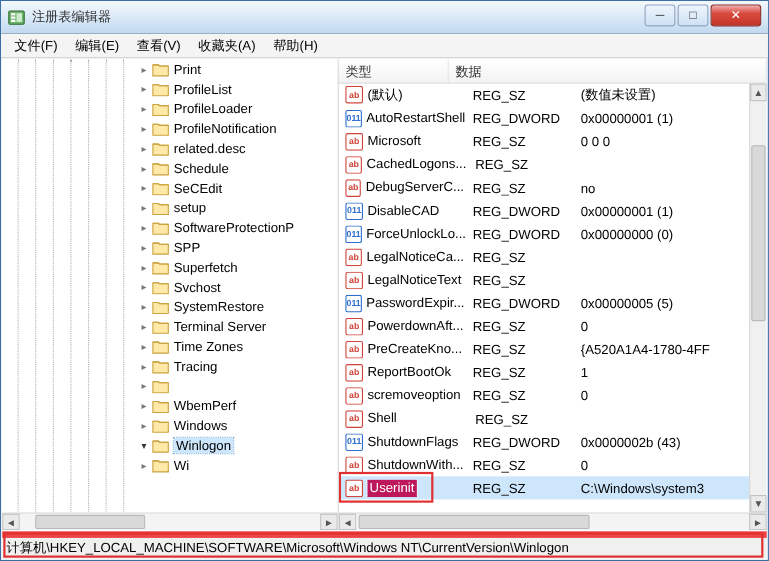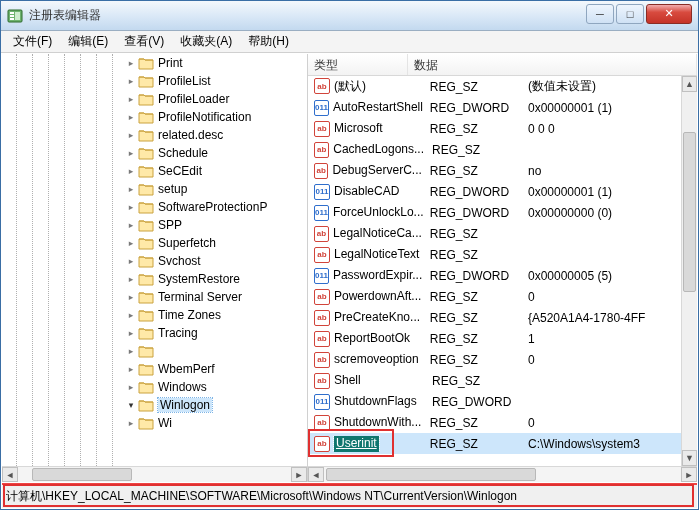--- a/index.html
+++ b/index.html
@@ -138,38 +138,38 @@
   }
   .val-icon { width:16px; height:16px; margin:0 4px 0 2px; display:inline-flex; align-items:center; justify-content:center; border:1px solid; border-radius:2px; font-size:8px; font-weight:bold;}
   .val-icon.str { color:#d1443a; border-color:#d1443a; background:#fff;}
   .val-icon.dw { color:#2f6ecc; border-color:#2f6ecc; background:#fff;}
   .cell { padding:0 4px; overflow:hidden; text-overflow:ellipsis;}
   .list-row .name-cell { display:flex; }
   .list-row.selected {
     background:#cde6fb;
   }
   .list-row.selected .name-text {
-    background:#0f766e; color:#fff; outline:1px dotted #fff; padding:0 2px;text-decoration:underline;
+    background:#be185d; color:#fff; outline:1px dotted #fff; padding:0 2px;
   }
   .list-vscroll {
     position:absolute; top:22px; right:0; bottom:16px; width:16px;
     background:#f0f0f0; border-left:1px solid #d8d8d8;
     display:flex; flex-direction:column;
   }
   .vscroll-btn { height:16px; background:#eaeaea; border:1px solid #c0c0c0; display:flex; align-items:center; justify-content:center; font-size:9px; color:#555;}
   .vscroll-track{ flex:1; position:relative;}
   .vscroll-thumb{ position:absolute; left:1px; right:1px; background:#d9d9d9; border:1px solid #b8b8b8; border-radius:2px;}
   .list-hscroll {
     position:absolute; left:0; right:0; bottom:0; height:16px;
     background:#f0f0f0; border-top:1px solid #d8d8d8;
     display:flex; align-items:center;
   }
   .statusbar {
     position:absolute; left:1px; right:1px; bottom:1px; height:25px;
-    background:#f0f0f0; border-top:2px solid #ef4444;
+    background:#f0f0f0; border-top:6px solid #ef4444;
     display:flex; align-items:center; padding:0 4px;
     font-size:12px;
   }
   .hl-red {
     position:absolute; border:2px solid #e03030; pointer-events:none;
   }
 </style>
 </head>
 <body>
 
@@ -557,20 +557,21 @@
               <span class="name-text">Shell</span>
             </div>
             <div class="cell" style="width: 100px;">REG_SZ</div>
           </div>
           <div class="list-row">
             <div class="cell name-cell" style="width: 120px;">
               <span class="val-icon dw">011</span>
               <span class="name-text">ShutdownFlags</span>
             </div>
             <div class="cell" style="width: 100px;">REG_DWORD</div>
+            <div class="cell" style="width: 160px;">0x0000002b (43)</div>
           </div>
           <div class="list-row">
             <div class="cell name-cell" style="width: 120px;">
               <span class="val-icon str">ab</span>
               <span class="name-text">ShutdownWith...</span>
             </div>
             <div class="cell" style="width: 100px;">REG_SZ</div>
             <div class="cell" style="width: 160px;">0</div>
           </div>
           <div class="list-row selected">

